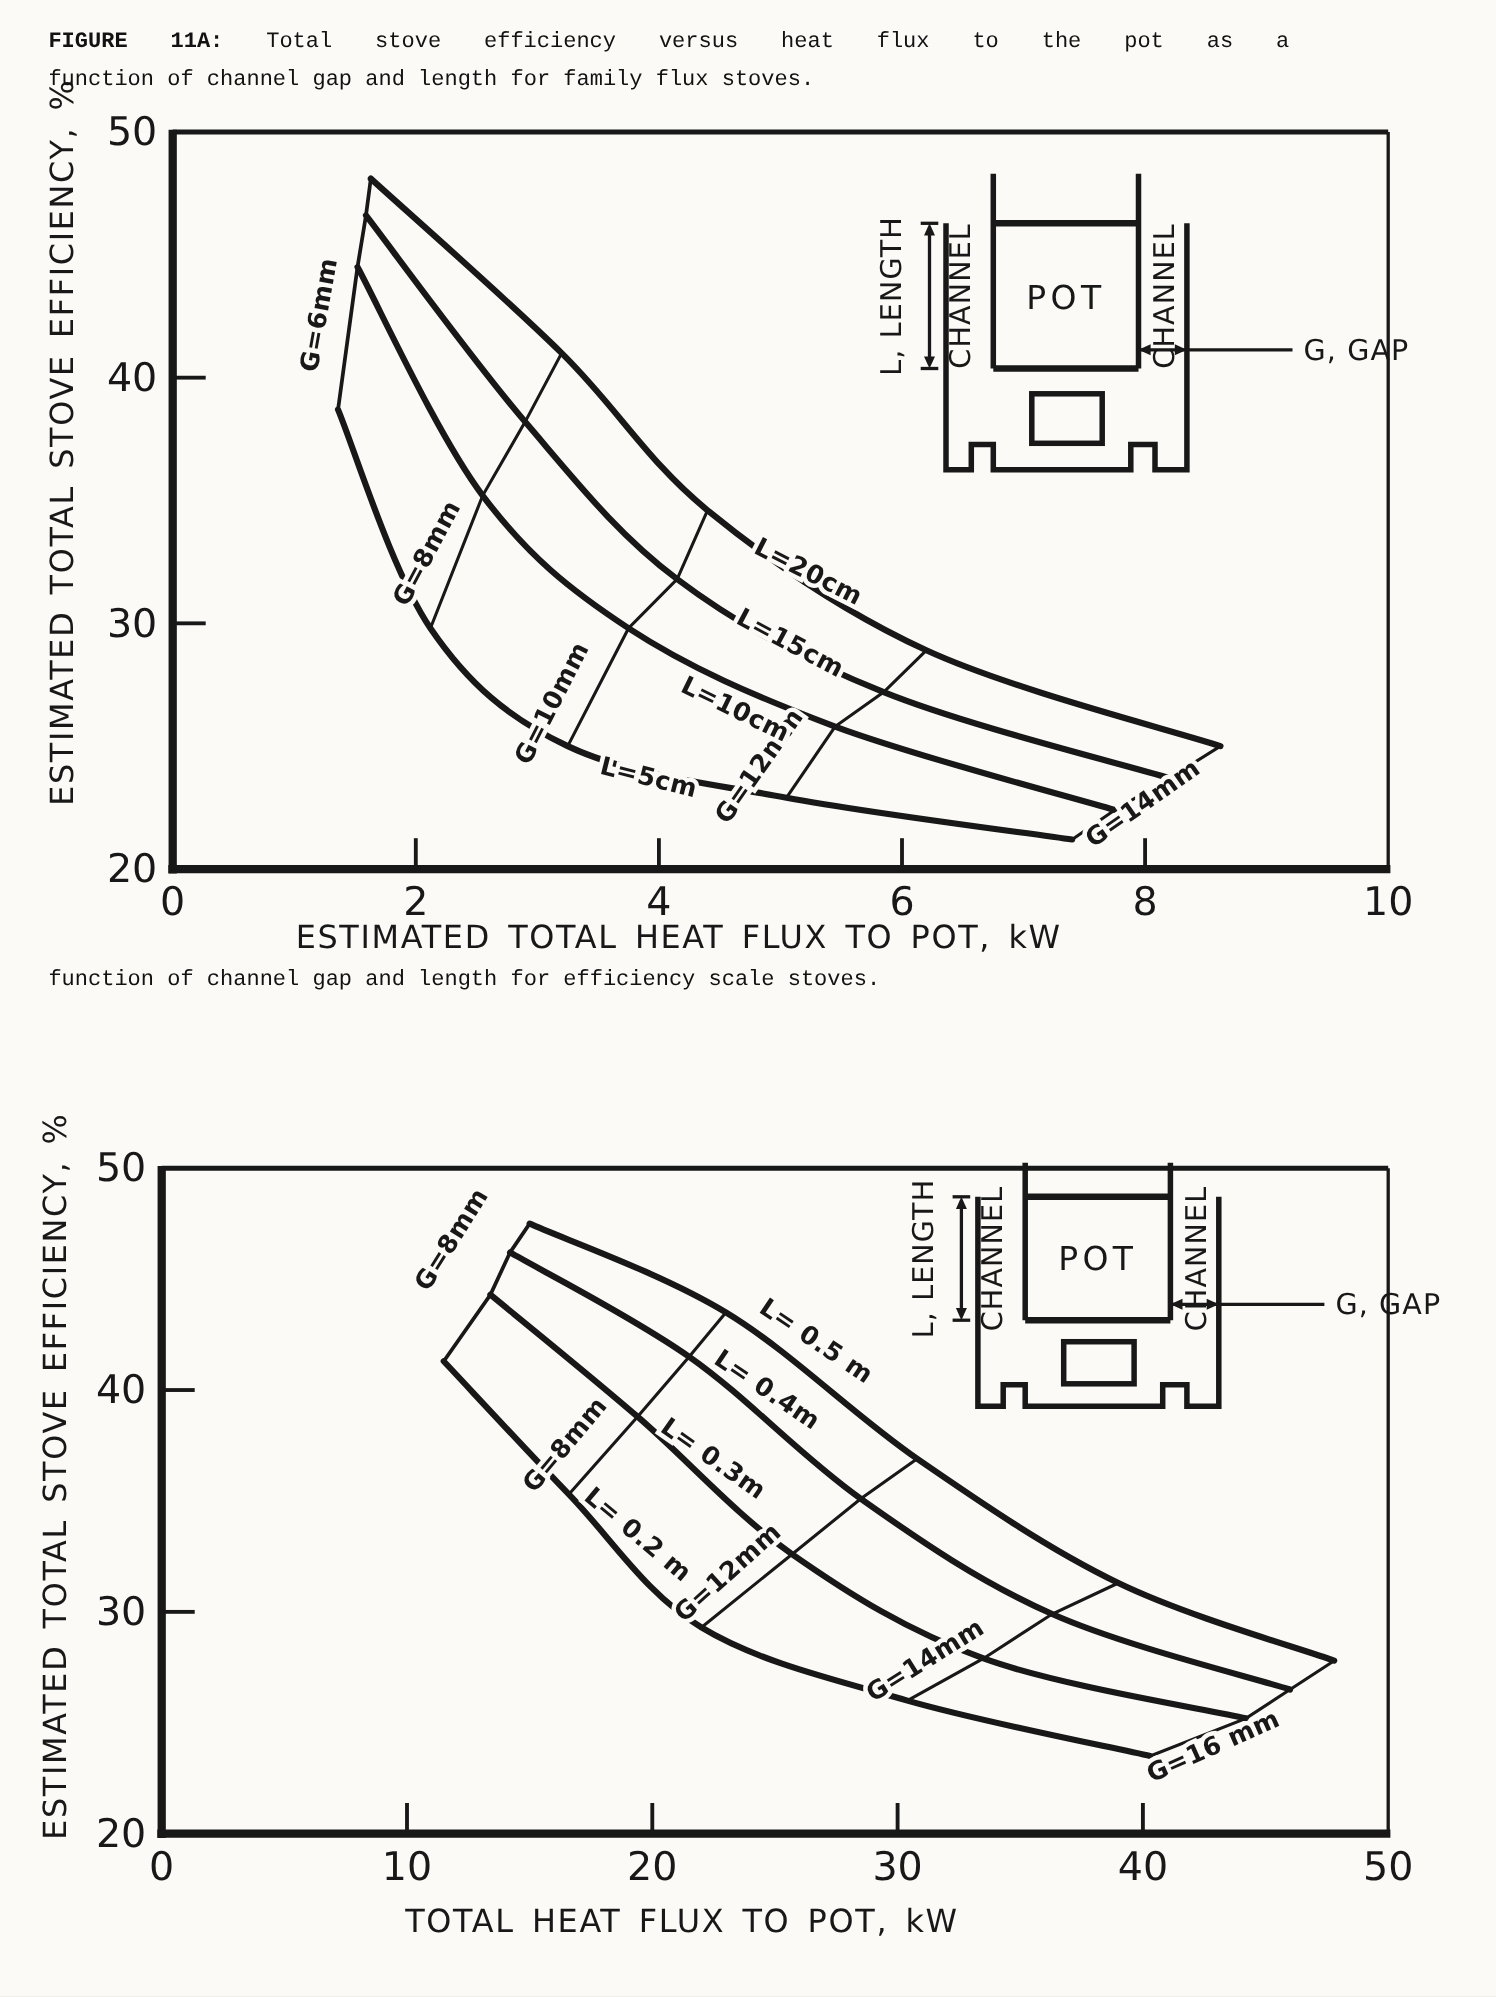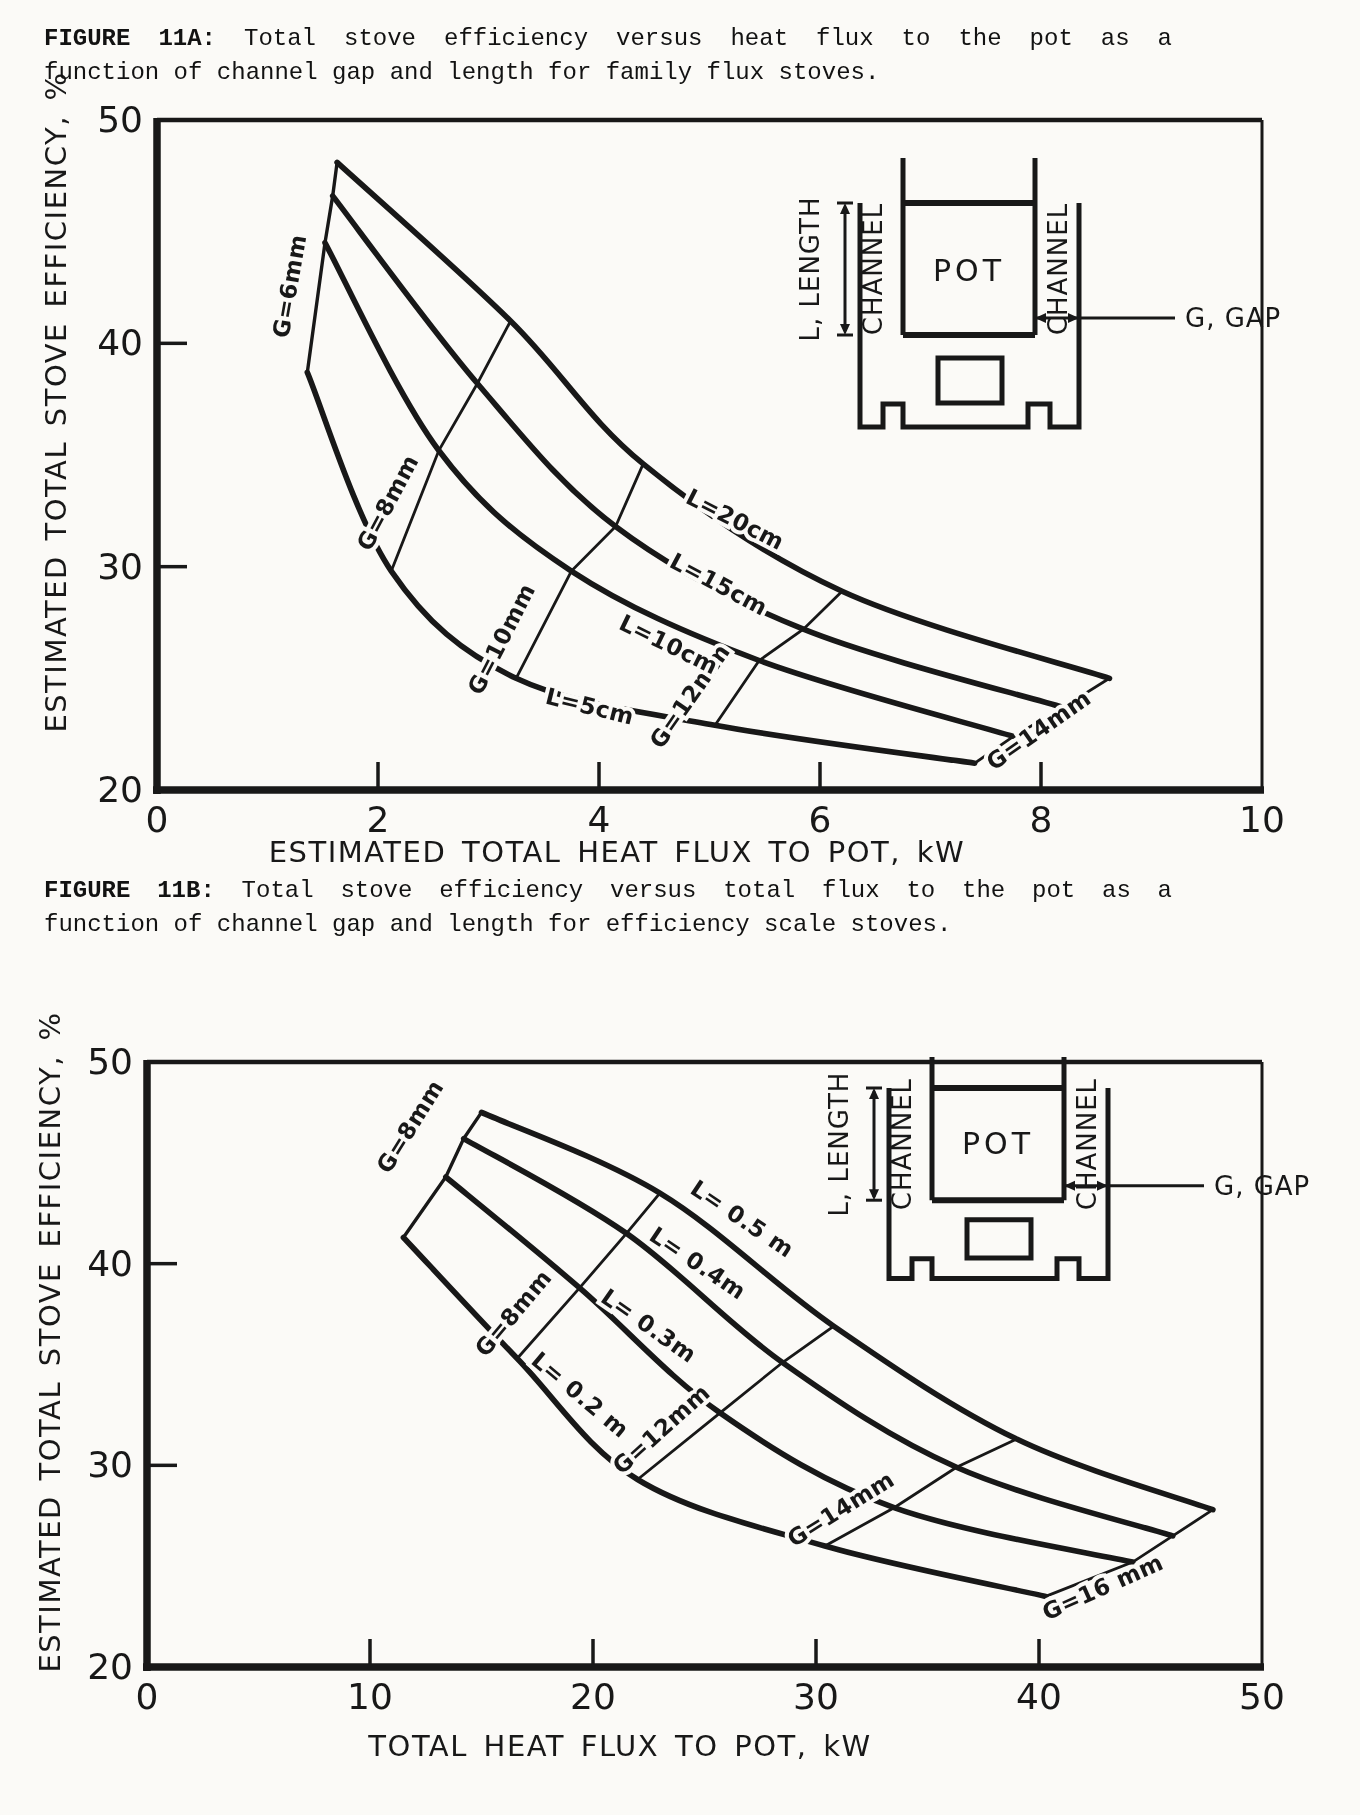--- a/index.html
+++ b/index.html
@@ -10,21 +10,21 @@
     background:#fbfaf7;
     font-family:"DejaVu Sans", sans-serif;
     color:#181818;
     overflow:hidden;
   }
   .caption{
     position:absolute;
     left:44px;
     width:1128px;
     font-family:"Liberation Mono", monospace;
-    font-size:24px;
+    font-size:20px;
     line-height:34px;
     color:#121212;
   }
   .cap-line{white-space:normal;}
   .cap-justify{text-align:justify;text-align-last:justify;}
   .cap-bold{font-weight:700;}
   #chart-svg{position:absolute;left:0;top:0;}
 </style>
 </head>
 <body>
@@ -161,17 +161,16 @@
         <text x="1214" y="1194.75" fill="#181818" font-family="&quot;DejaVu Sans&quot;, sans-serif" font-size="26" text-anchor="start" letter-spacing="1px">G, GAP</text>
       </g>
     </svg>
 
   <div class="caption" style="top:22px;">
     <div class="cap-line cap-justify"><span class="cap-bold">FIGURE 11A:</span><span> Total stove efficiency versus heat flux to the pot as a</span></div>
     <div class="cap-line">function of channel gap and length for family flux stoves.</div>
   </div>
 
   <div class="caption" style="top:874px;">
-    <div class="cap-line cap-justify"><span class="cap-bold">FIGURE 11B:</span><span> Total stove efficiency versus total flux to the pot as a</span></div>
     <div class="cap-line">function of channel gap and length for efficiency scale stoves.</div>
   </div>
 
 </div>
 
 </body></html>

